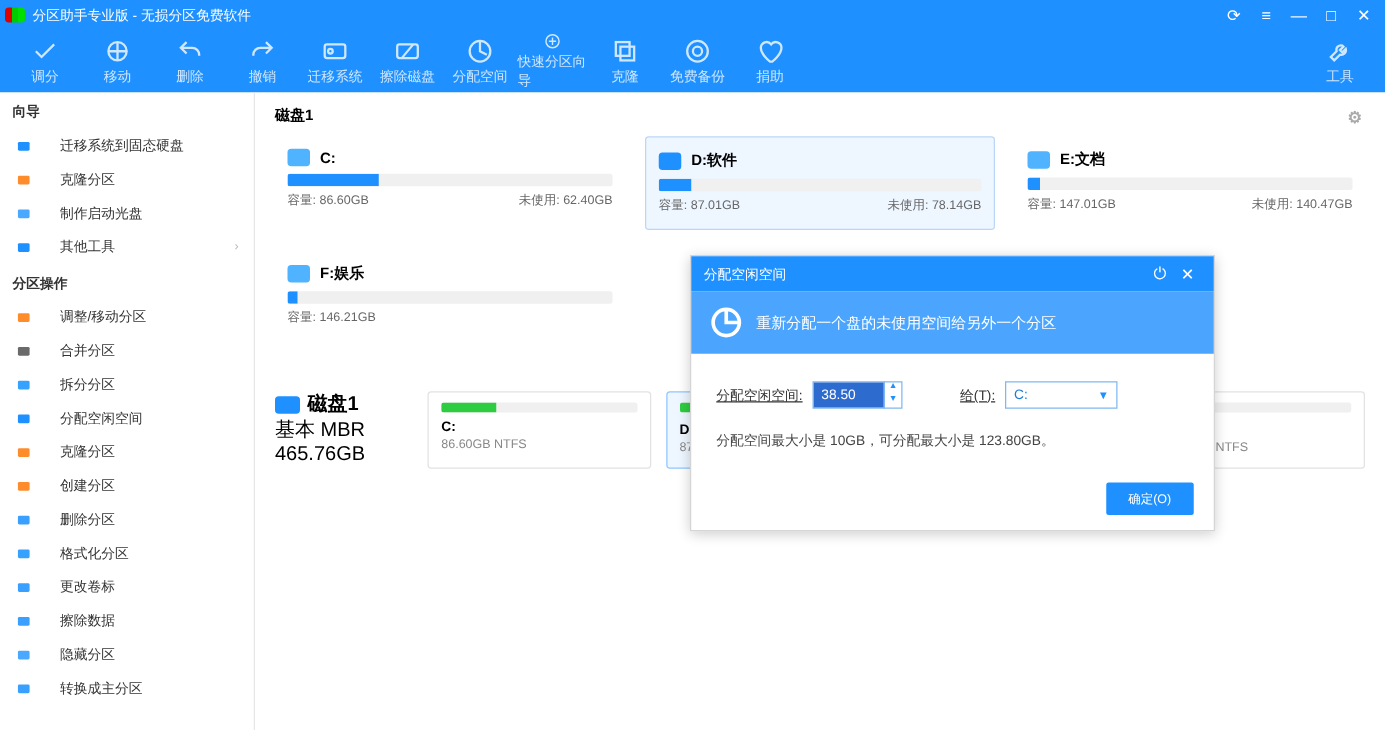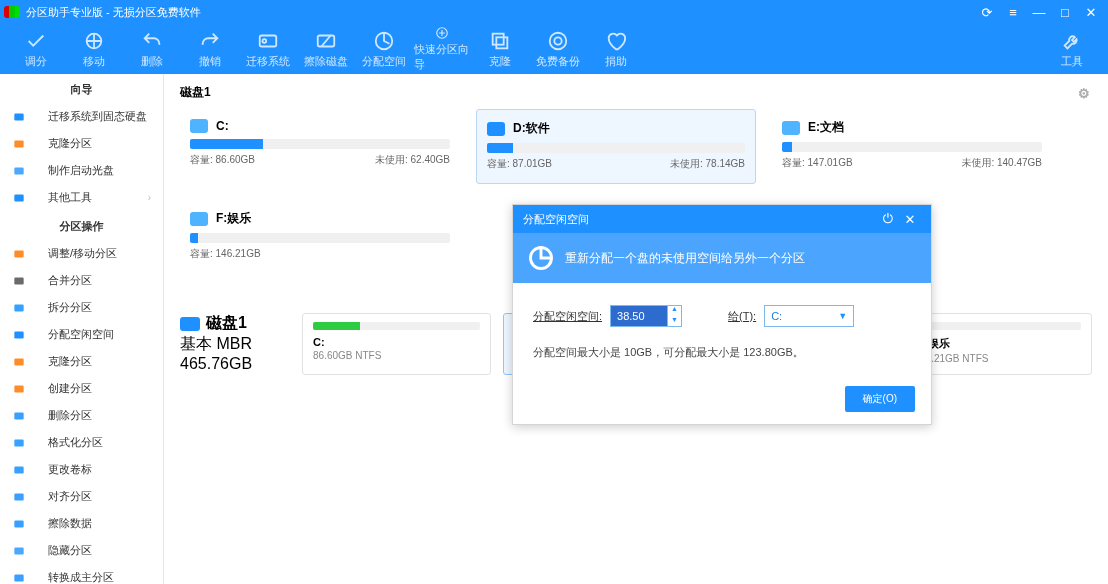--- a/index.html
+++ b/index.html
@@ -10,21 +10,21 @@
 .titlebar .title { flex: 1; }
 .titlebar .win-btn { width: 26px; height: 24px; display: flex; align-items: center; justify-content: center; cursor: pointer; font-size: 13px; }
 
 .toolbar { height: 50px; background: #1e90ff; display: flex; align-items: center; padding: 0 8px; gap: 2px; color: #cfe7ff; }
 .tool { display: flex; flex-direction: column; align-items: center; justify-content: center; width: 56px; height: 46px; font-size: 11px; cursor: pointer; gap: 2px; }
 .tool svg { width: 22px; height: 22px; stroke: #cfe7ff; fill: none; stroke-width: 2; }
 .toolbar .spacer { flex: 1; }
 
 .main { display: flex; height: calc(584px - 74px); }
 
-.sidebar { width: 164px; border-right: 1px solid #e6e6e6; overflow-y: auto; background: #fff; text-align: center; }
+.sidebar { width: 204px; border-right: 1px solid #e6e6e6; overflow-y: auto; background: #fff; }
 .side-h { padding: 8px 10px 6px; font-size: 11px; color: #333; font-weight: 600; }
 .side-item { display: flex; align-items: center; gap: 22px; padding: 6px 12px; font-size: 11px; color: #333; cursor: pointer; }
 .side-ico { width: 14px; height: 14px; display: inline-flex; align-items: center; justify-content: center; }
 .side-item .chev { margin-left: auto; color: #bbb; font-size: 10px; }
 
 .content { flex: 1; padding: 10px 16px; position: relative; overflow: hidden; background: #fff; }
 .ct-head { display: flex; align-items: center; font-size: 12px; font-weight: 600; margin-bottom: 8px; }
 .ct-head .gear { margin-left: auto; width: 14px; height: 14px; color: #aaa; cursor: pointer; font-size: 13px; }
 
 .partrow { display: flex; gap: 16px; margin-bottom: 16px; }
@@ -289,29 +289,20 @@
     </span>
     <span>更改卷标</span>
 
   </div>
         <div class="side-item">
     <span class="side-ico" style="color:#3aa0ff">
       <svg width="14" height="14" viewBox="0 0 24 24" fill="#3aa0ff">
               <rect x="4" y="6" width="16" height="12" rx="2"></rect>
             </svg>
     </span>
-    <span>对齐分区</span>
-
-  </div>
-        <div class="side-item">
-    <span class="side-ico" style="color:#3aa0ff">
-      <svg width="14" height="14" viewBox="0 0 24 24" fill="#3aa0ff">
-              <rect x="4" y="6" width="16" height="12" rx="2"></rect>
-            </svg>
-    </span>
     <span>擦除数据</span>
 
   </div>
         <div class="side-item">
     <span class="side-ico" style="color:#4aa8ff">
       <svg width="14" height="14" viewBox="0 0 24 24" fill="#4aa8ff">
               <rect x="4" y="6" width="16" height="12" rx="2"></rect>
             </svg>
     </span>
     <span>隐藏分区</span>

